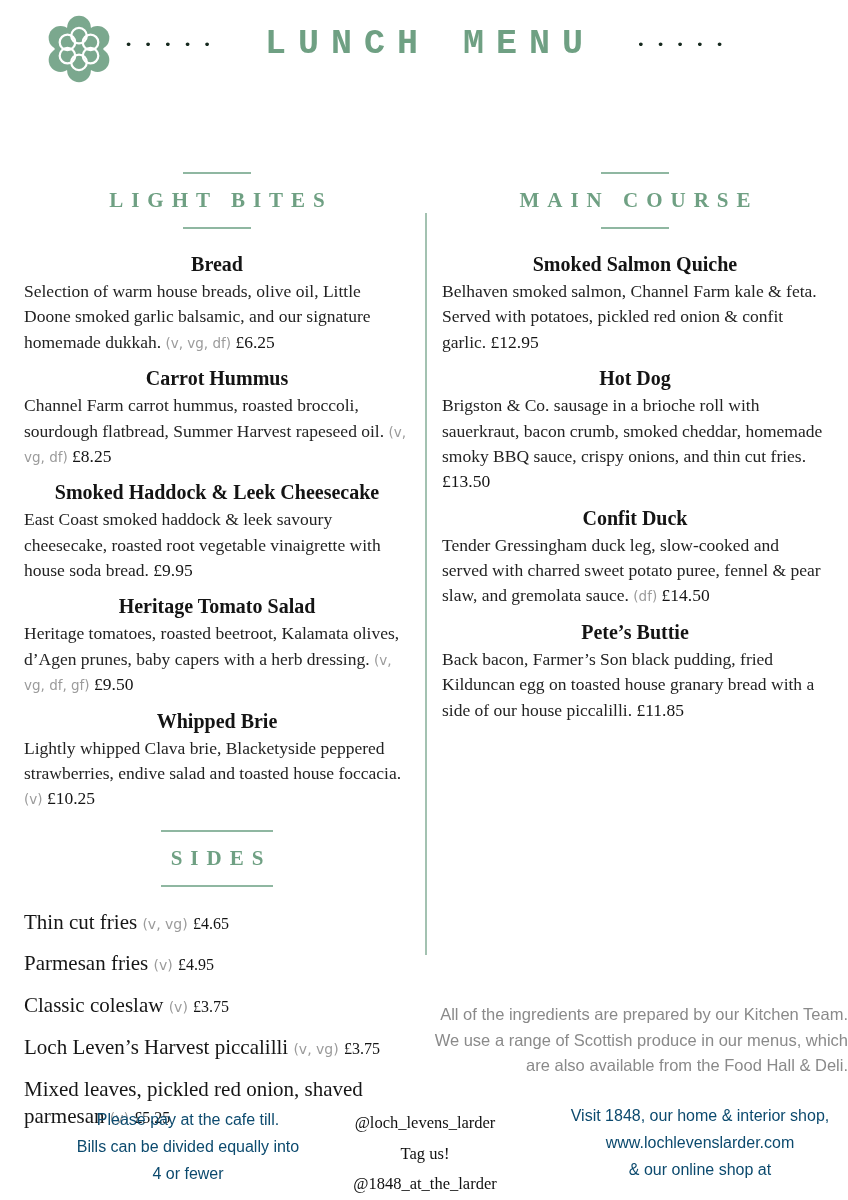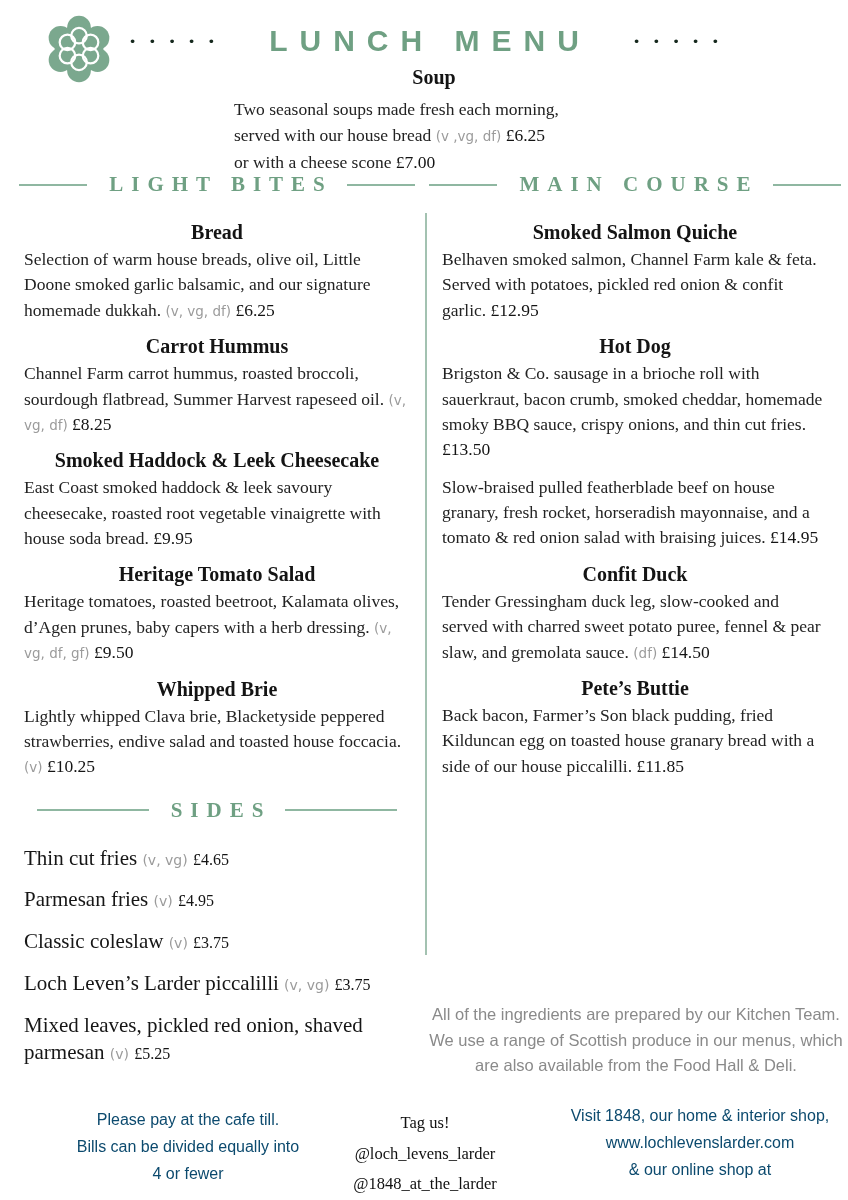--- a/index.html
+++ b/index.html
@@ -14,35 +14,35 @@
   .logo { position:absolute; left:42px; top:12px; width:74px; height:74px; }
   .masthead {
     position:absolute; left:0; right:0; top:24px;
     display:flex; justify-content:center; align-items:center; gap:30px;
   }
   .dots {
     font-family:"DejaVu Sans", sans-serif; font-size:13px; letter-spacing:12px;
     color:#16291e; text-indent:12px; white-space:nowrap;
   }
   .main-title {
-    font-family:Liberation Sans, sans-serif; font-weight:600; font-size:30px;
+    font-family:Liberation Mono, monospace; font-weight:600; font-size:35px;
     letter-spacing:12px; text-indent:12px; color:#6fa083; white-space:nowrap;
   }
 
   
   .soup { position:absolute; left:234px; top:66px; width:400px; }
   .soup-title { font-size:20px; font-weight:700; text-align:center; margin-bottom:7px; color:#141414; }
   .soup-line { font-size:17.5px; line-height:1.5; color:#222; white-space:nowrap; }
 
   
   .col-left  { position:absolute; left:24px;  top:172px; width:386px; }
   .col-right { position:absolute; left:442px; top:172px; width:386px; }
   .divider-v { position:absolute; left:425px; top:213px; width:2px; height:742px; background:#a3c2b1; }
 
-  .section-head { display:flex; align-items:center; justify-content:center; gap:14px; margin-bottom:24px; }
+  .section-head { display:flex; align-items:center; justify-content:center; gap:14px; margin-bottom:24px;flex-direction:column; }
   .section-title {
     font-family:"Liberation Serif", serif; font-weight:600; font-size:21px;
     letter-spacing:8px; text-indent:8px; color:#6fa083; white-space:nowrap;
   }
   .rule { height:2px; background:#8fb7a1; width:68px; flex:0 0 auto; }
   .rule.wide { width:112px; }
 
   .item { margin-bottom:12px; }
   .item-name { font-size:20px; font-weight:700; text-align:center; color:#141414; margin-bottom:3px; }
   .item-desc { font-size:17.5px; line-height:1.45; color:#232323; text-align:left; }
@@ -50,21 +50,21 @@
   .price { font-size:17.5px; color:#141414; }
 
   
   .sides-head { margin-top:18px; margin-bottom:22px; }
   .side { font-size:21px; line-height:1.32; color:#161616; margin-bottom:14px; }
   .side .tags { font-size:14px; }
   .side .price { font-size:16px; }
 
   
   .note {
-    position:absolute; left:424px; top:1002px; width:424px; text-align:center;
+    position:absolute; left:424px; top:1002px; width:424px; text-align:right;
     font-family:"Liberation Sans", sans-serif; font-size:16.5px; line-height:1.55; color:#8a8a8a;
   }
   .footer-pay, .footer-visit {
     position:absolute; text-align:center;
     font-family:"Liberation Sans", sans-serif; font-size:16px; line-height:1.7; color:#0c4a6e;
   }
   .footer-pay   { left:38px;  top:1106px; width:300px; }
   .footer-visit { left:552px; top:1102px; width:296px; }
   .footer-social {
     position:absolute; left:330px; top:1108px; width:190px; text-align:center;
@@ -95,33 +95,20 @@
       <circle cx="34.4" cy="41" r="10.5"></circle>
     </g>
   </svg>
 
   <div class="masthead">
     <span class="dots">•••••</span>
     <span class="main-title">LUNCH MENU</span>
     <span class="dots">•••••</span>
   </div>
 
-  <div class="soup">
-    <div class="soup-title">Soup</div>
-    <div class="soup-line">Two seasonal soups made fresh each morning,</div>
-    <div class="soup-line">
-      <span>served with our house bread</span>
-      <span class="tags">(v ,vg, df)</span>
-      <span class="price">£6.25</span>
-    </div>
-    <div class="soup-line">
-      <span>or with a cheese scone</span>
-      <span class="price">£7.00</span>
-    </div>
-  </div>
 
   <div class="divider-v"></div>
 
   <div class="col-left">
     <div class="section-head">
       <span class="rule"></span>
       <span class="section-title">LIGHT BITES</span>
       <span class="rule"></span>
     </div>
 
@@ -184,21 +171,21 @@
       <span>Parmesan fries</span>
       <span class="tags">(v)</span>
       <span class="price">£4.95</span>
     </p>
     <p class="side">
       <span>Classic coleslaw</span>
       <span class="tags">(v)</span>
       <span class="price">£3.75</span>
     </p>
     <p class="side">
-      <span>Loch Leven’s Larder piccalilli</span>
+      <span>Loch Leven’s Harvest piccalilli</span>
       <span class="tags">(v, vg)</span>
       <span class="price">£3.75</span>
     </p>
     <p class="side">
       <span>Mixed leaves, pickled red onion, shaved parmesan</span>
       <span class="tags">(v)</span>
       <span class="price">£5.25</span>
     </p>
   </div>
 
@@ -219,24 +206,20 @@
 
     <div class="item">
       <div class="item-name">Hot Dog</div>
       <p class="item-desc">
         <span>Brigston &amp; Co. sausage in a brioche roll with sauerkraut, bacon crumb, smoked cheddar, homemade smoky BBQ sauce, crispy onions, and thin cut fries.</span>
         <span class="price">£13.50</span>
       </p>
     </div>
 
     <div class="item">
-      <p class="item-desc">
-        <span>Slow-braised pulled featherblade beef on house granary, fresh rocket, horseradish mayonnaise, and a tomato &amp; red onion salad with braising juices.</span>
-        <span class="price">£14.95</span>
-      </p>
     </div>
 
 
     <div class="item">
       <div class="item-name">Confit Duck</div>
       <p class="item-desc">
         <span>Tender Gressingham duck leg, slow-cooked and served with charred sweet potato puree, fennel &amp; pear slaw, and gremolata sauce.</span>
         <span class="tags">(df)</span>
         <span class="price">£14.50</span>
       </p>
@@ -253,22 +236,22 @@
 
   <p class="note">All of the ingredients are prepared by our Kitchen Team. We use a range of Scottish produce in our menus, which are also available from the Food Hall &amp; Deli.</p>
 
   <div class="footer-pay">
     <div>Please pay at the cafe till.</div>
     <div>Bills can be divided equally into</div>
     <div>4 or fewer</div>
   </div>
 
   <div class="footer-social">
+    <div>@loch_levens_larder</div>
     <div>Tag us!</div>
-    <div>@loch_levens_larder</div>
     <div>@1848_at_the_larder</div>
   </div>
 
   <div class="footer-visit">
     <div>Visit 1848, our home &amp; interior shop,</div>
     <div>www.lochlevenslarder.com</div>
     <div>&amp; our online shop at</div>
   </div>
 
 </div>

